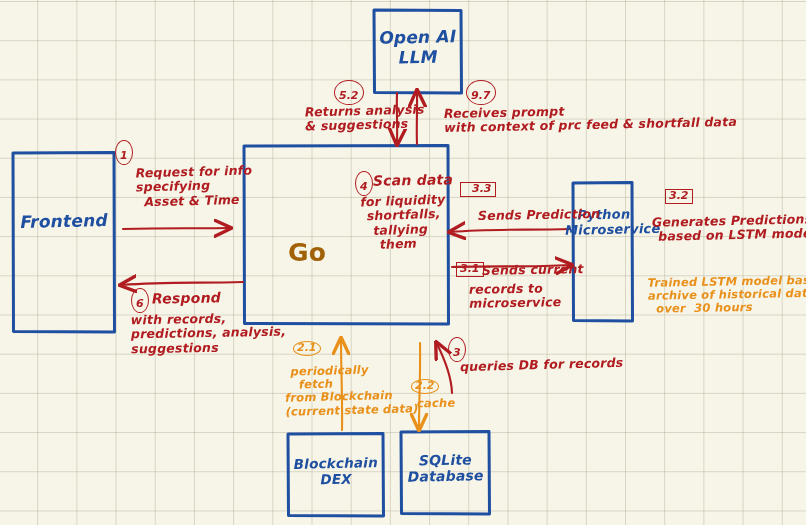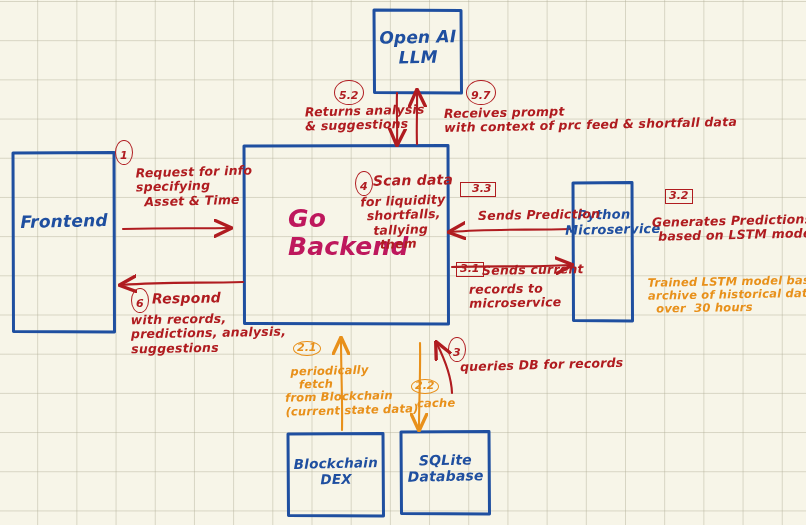--- a/index.html
+++ b/index.html
@@ -41,22 +41,23 @@
     position:absolute;
     color:#b01c20;
     font-size:11px;font-weight:700;font-style:italic;
     border:1.6px solid #b01c20;
     padding:0px 3px 1px 3px;
     line-height:1.1;
   }
   .badge.round{border-radius:50%;padding:9px 4px 2px 4px;}
   .badge.orange-b{color:#e8901a;border-color:#e8901a;border-radius:50%;}
   .go-backend{
-    color:#be185d;font-size:25px;font-weight:600;font-style:italic;
+    color:#a16207;font-size:25px;font-weight:600;
     line-height:1.1;
+    margin-top:34px;
   }
 </style>
 </head>
 <body>
 
 <div id="grid"></div>
 
 <svg id="svg" width="806" height="525" viewBox="0 0 806 525">
   <defs>
     <marker id="ar-red" markerWidth="9" markerHeight="9" refX="7" refY="4.5" orient="auto">
@@ -104,21 +105,21 @@
     <path marker-end="url(#ar-orange)" d="M342,430 C342.6,400 341,370 341,340"></path>
 
     <path marker-end="url(#ar-orange)" d="M420,343 C420.6,373 419,400 419,428"></path>
   </g>
 </svg>
 
 <div class="lbl box-label" style="left:374px;top:28px;width:88px;"><span>Open AI</span><br><span>LLM</span></div>
 
 <div class="lbl box-label" style="left:13px;top:212px;width:102px;"><span>Frontend</span></div>
 
-<div class="lbl go-backend" style="left:288px;top:205px;"><span>Go</span><br><span>Backend</span></div>
+<div class="lbl go-backend" style="left:288px;top:205px;"><span>Go</span><br></div>
 
 <div class="lbl box-label" style="left:565px;top:208px;width:78px;font-size:13px;"><span>Python</span><br><span>Microservice</span></div>
 
 <div class="lbl box-label" style="left:288px;top:456px;width:96px;font-size:13.5px;"><span>Blockchain</span><br><span>DEX</span></div>
 
 <div class="lbl box-label" style="left:401px;top:452px;width:89px;font-size:14px;"><span>SQLite</span><br><span>Database</span></div>
 
 <div class="badge round" style="left:115px;top:140px;"><span>1</span></div>
 <div class="lbl red" style="left:136px;top:165px;transform:rotate(-1.5deg);"><span>Request for info</span>
 <span>specifying</span>

